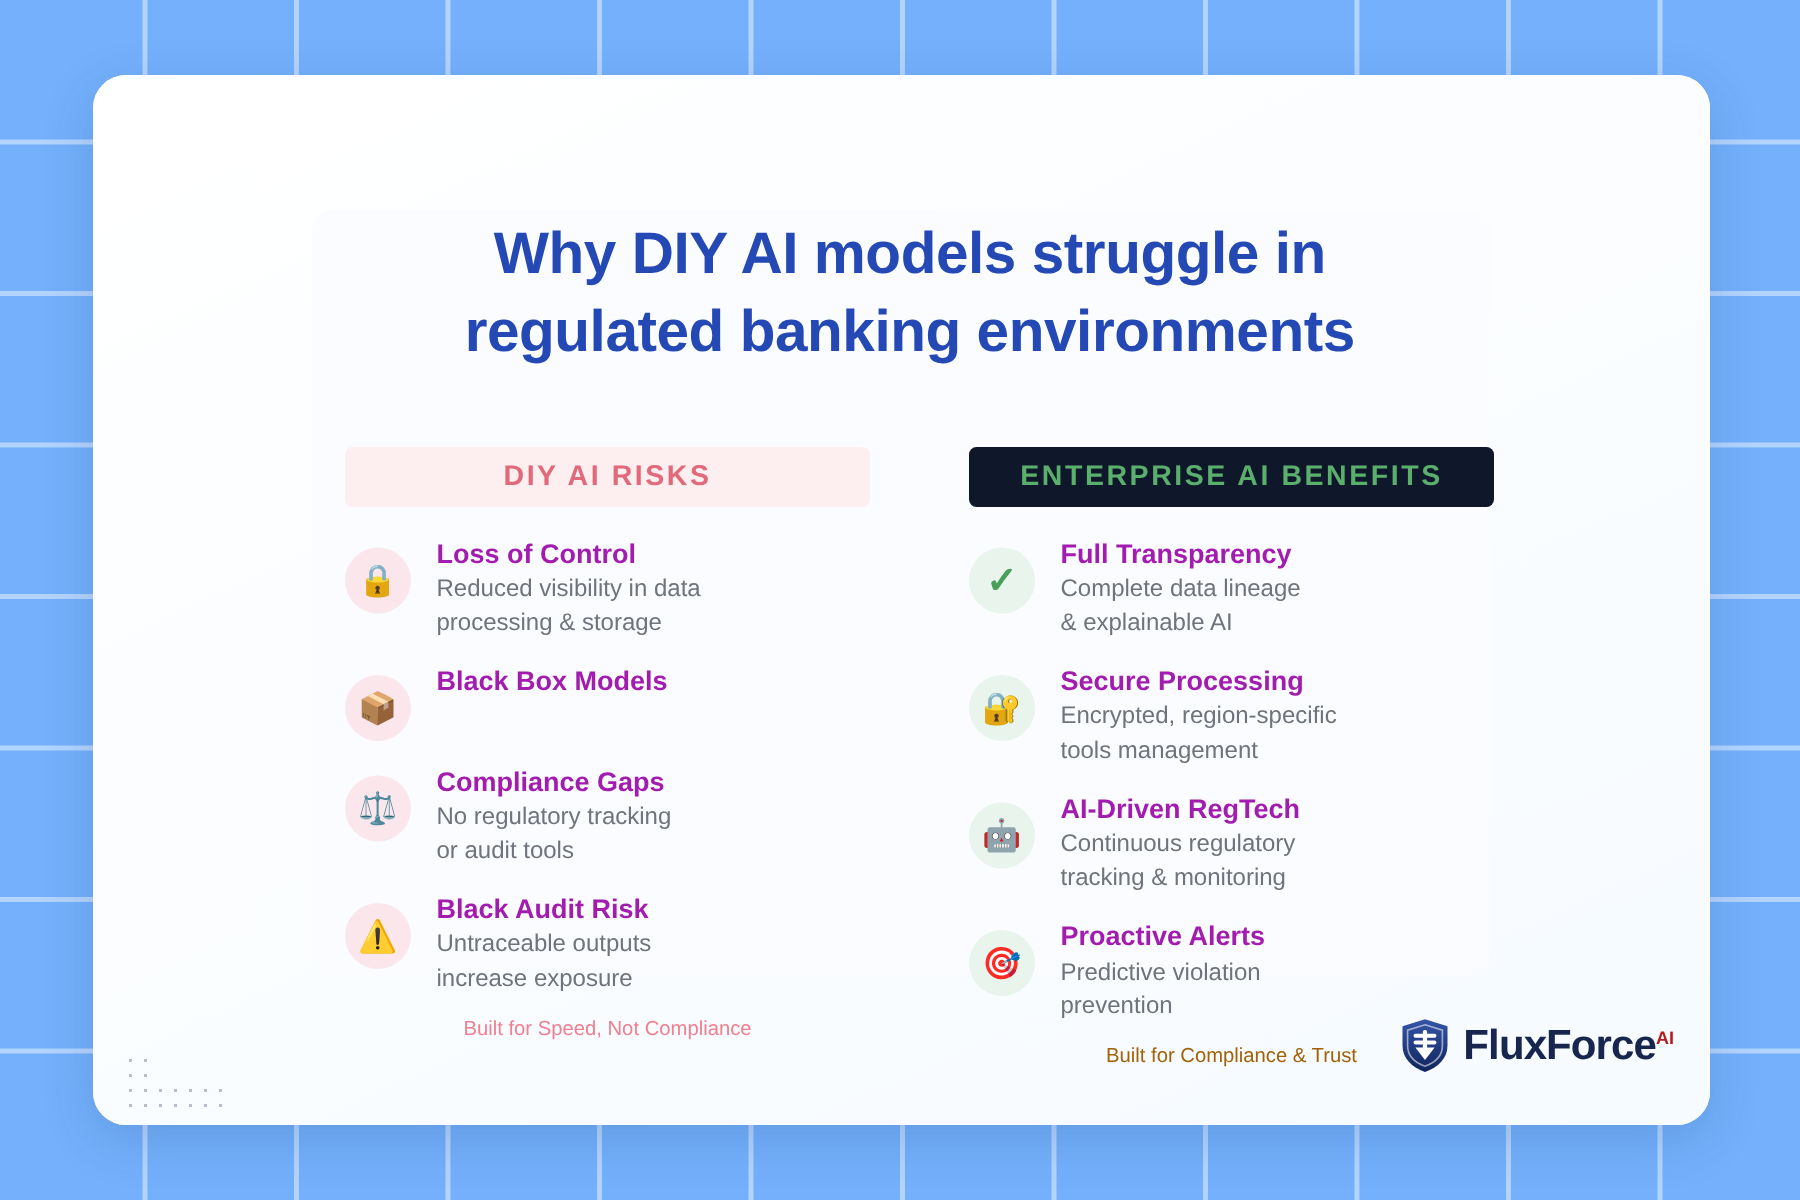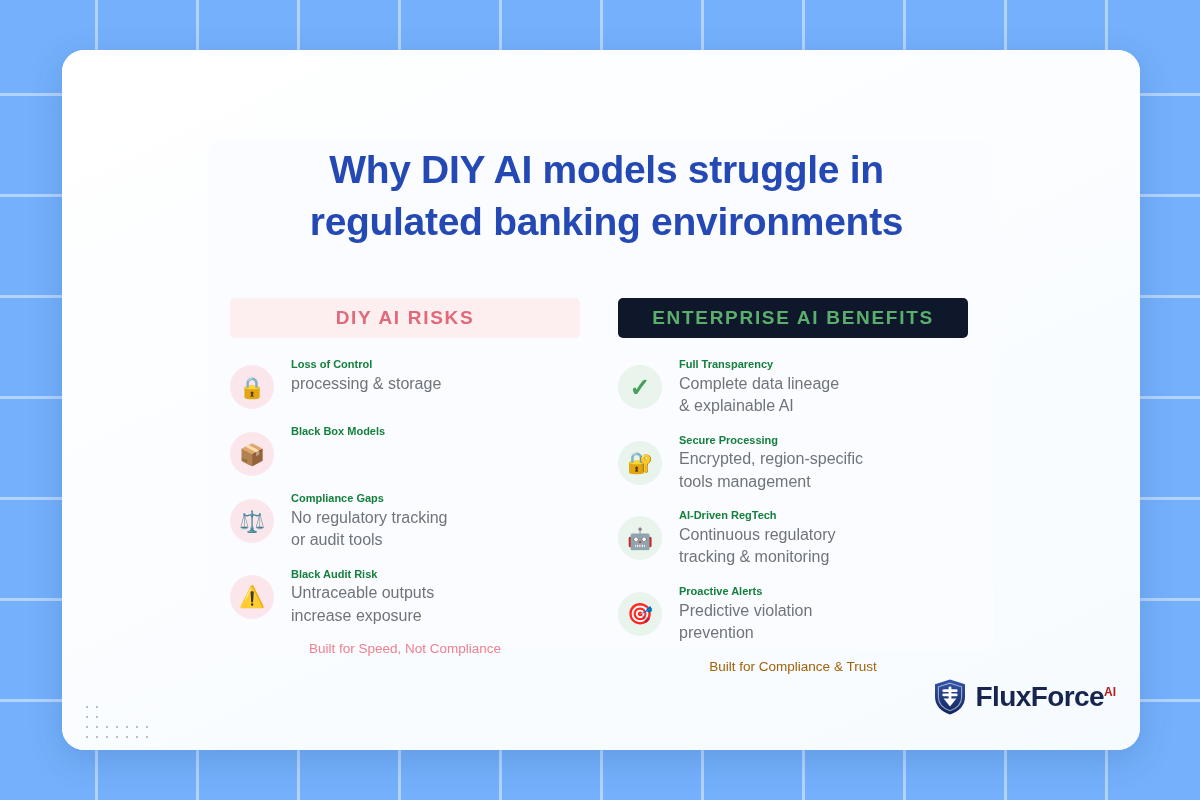--- a/index.html
+++ b/index.html
@@ -81,21 +81,21 @@
     letter-spacing:-.3px;
   }
   .title .line { display:block; }
 
   
   .columns {
     position:absolute;
     left:168px; top:248px;
     width:766px;
     display:flex;
-    gap:38px;
+    gap:66px;
   }
   .col { width:350px; }
 
   .col-header {
     height:40px;
     border-radius:5px;
     display:flex; align-items:center; justify-content:center;
     font-size:19px;
     font-weight:bold;
     letter-spacing:1.7px;
@@ -121,23 +121,23 @@
     line-height:1;
     margin-top:9px;
   }
   .col-risks .item-icon    { background:#fbe7eb; }
   .col-benefits .item-icon { background:#e9f4ec; }
   .col-benefits .item-icon.check { color:#46a05a; font-size:25px; font-weight:bold; }
 
   .item-text { padding-top:1px; }
 
   .item-title {
-    font-size:11px;
-    font-weight:bold;
-    color:#15803d;
+    font-size:18px;
+    font-weight:bold;
+    color:#a21caf;
     line-height:1.35;
     margin-bottom:1px;
   }
   .item-desc {
     font-size:16px;
     color:#6f747c;
     line-height:1.40;
   }
   .item-desc .l { display:block; }
 
@@ -192,20 +192,21 @@
       <div class="col col-risks">
         <div class="col-header">DIY AI RISKS</div>
 
         <div class="items">
 
           <div class="item">
             <div class="item-icon">🔒</div>
             <div class="item-text">
               <div class="item-title">Loss of Control</div>
               <div class="item-desc">
+                <span class="l">Reduced visibility in data</span>
                 <span class="l">processing &amp; storage</span>
               </div>
             </div>
           </div>
 
           <div class="item">
             <div class="item-icon">📦</div>
             <div class="item-text">
               <div class="item-title">Black Box Models</div>
             </div>

